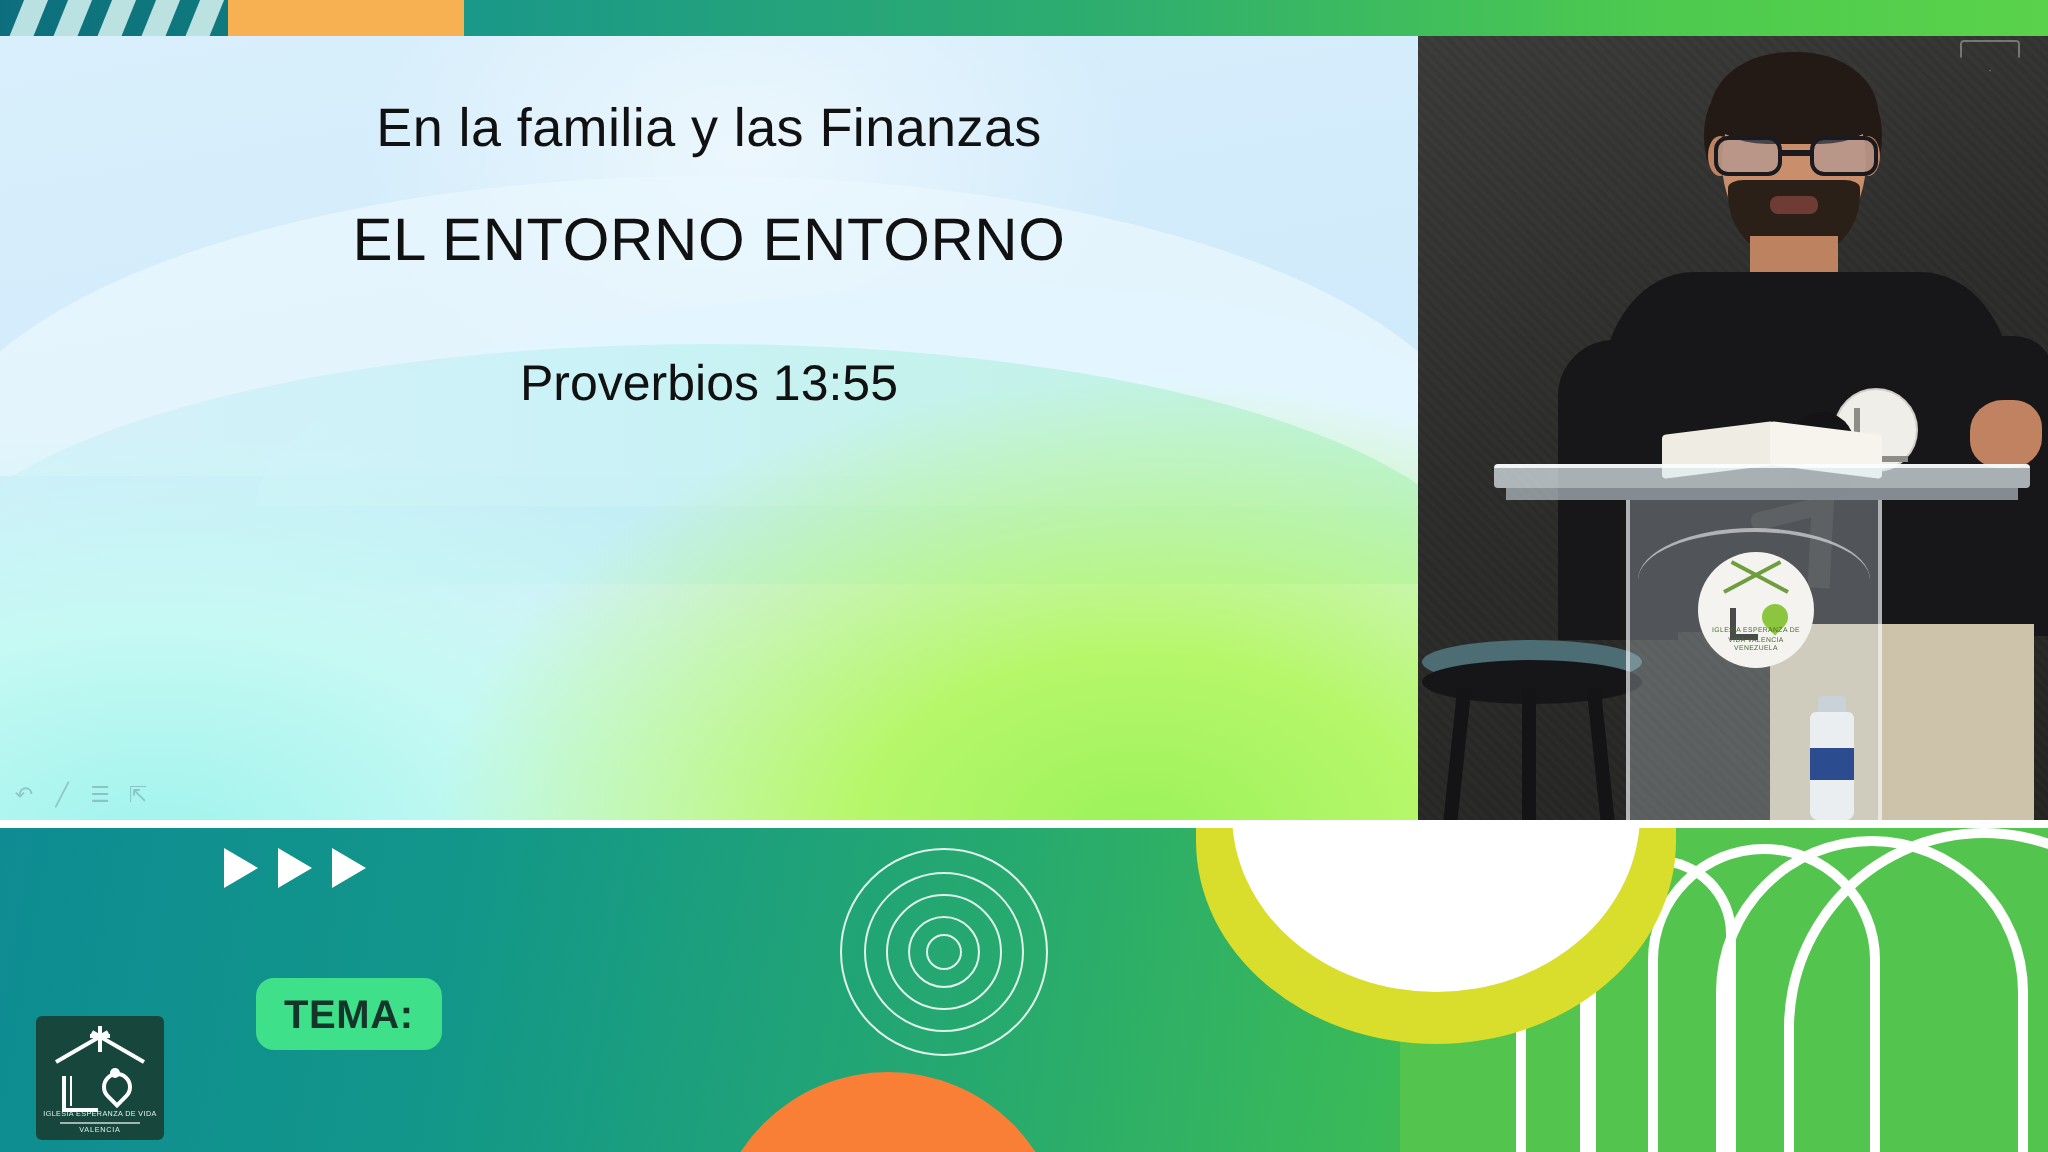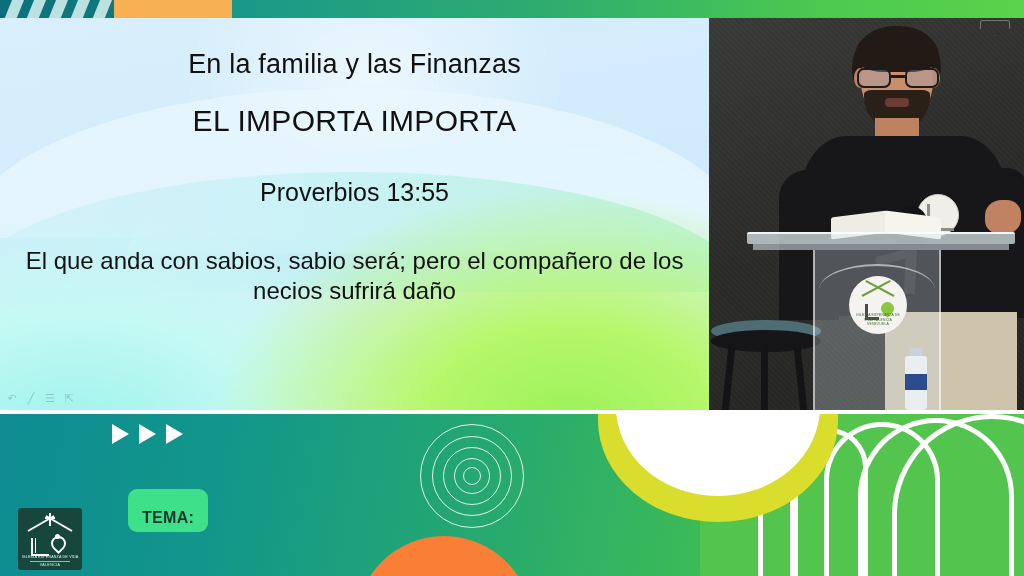--- a/index.html
+++ b/index.html
@@ -188,23 +188,23 @@
   .ring { position:absolute; border:1.5px solid rgba(255,255,255,.85); border-radius:50%;
           transform:translate(-50%,-50%); }
   .r1 { width:104px; height:104px; } .r2 { width:80px; height:80px; }
   .r3 { width:58px; height:58px; } .r4 { width:36px; height:36px; }
   .r5 { width:18px; height:18px; }
 
   .arrows { position:absolute; left:112px; top:424px; display:flex; gap:10px; }
   .arrow { width:0; height:0; border-left:17px solid #ffffff;
            border-top:10px solid transparent; border-bottom:10px solid transparent; }
 
-  .tema-badge { position:absolute; left:128px; top:489px; padding:20px 14px 5px;
+  .tema-badge { position:absolute; left:128px; top:489px; padding:8px 14px 5px;
            background:#3ee08a; border-radius:9px; color:#13352a;
-           font-size:16px; font-weight:bold; letter-spacing:.3px; }
+           font-size:20px; font-weight:bold; letter-spacing:.3px; }
   .tema-title { position:absolute; left:128px; top:518px; padding:7px 20px 9px;
            background:#1f3d33; border-radius:11px; color:#ffffff;
            font-size:27px; font-weight:bold; letter-spacing:-.3px; }
 
   .blogo { position:absolute; left:18px; top:508px; width:64px; height:62px;
            background:#17473c; border-radius:3px; }
   .blogo .roof-l { position:absolute; left:10px; top:22px; width:30px; height:2px;
            background:#ffffff; transform:rotate(-30deg); transform-origin:left center; }
   .blogo .roof-r { position:absolute; right:10px; top:22px; width:30px; height:2px;
            background:#ffffff; transform:rotate(30deg); transform-origin:right center; }
@@ -245,23 +245,22 @@
     <div class="slide-bg1"></div>
     <div class="grad-white"></div>
     <div class="wave w1"></div>
     <div class="wave w2"></div>
     <div class="wave w3"></div>
     <div class="grad-cyan"></div>
     <div class="grad-green"></div>
 
     <div class="slide-text">
       <div class="s-title1">En la familia y las Finanzas</div>
-      <div class="s-title2">EL IMPORTA IMPORTA</div>
+      <div class="s-title2">EL ENTORNO ENTORNO</div>
       <div class="s-ref">Proverbios 13:55</div>
-      <div class="s-verse">El que anda con sabios, sabio será; pero el compañero de los necios sufrirá daño</div>
     </div>
 
     <div class="mini-toolbar">
       <span>↶</span>
       <span>╱</span>
       <span>☰</span>
       <span>⇱</span>
     </div>
   </div>
 

